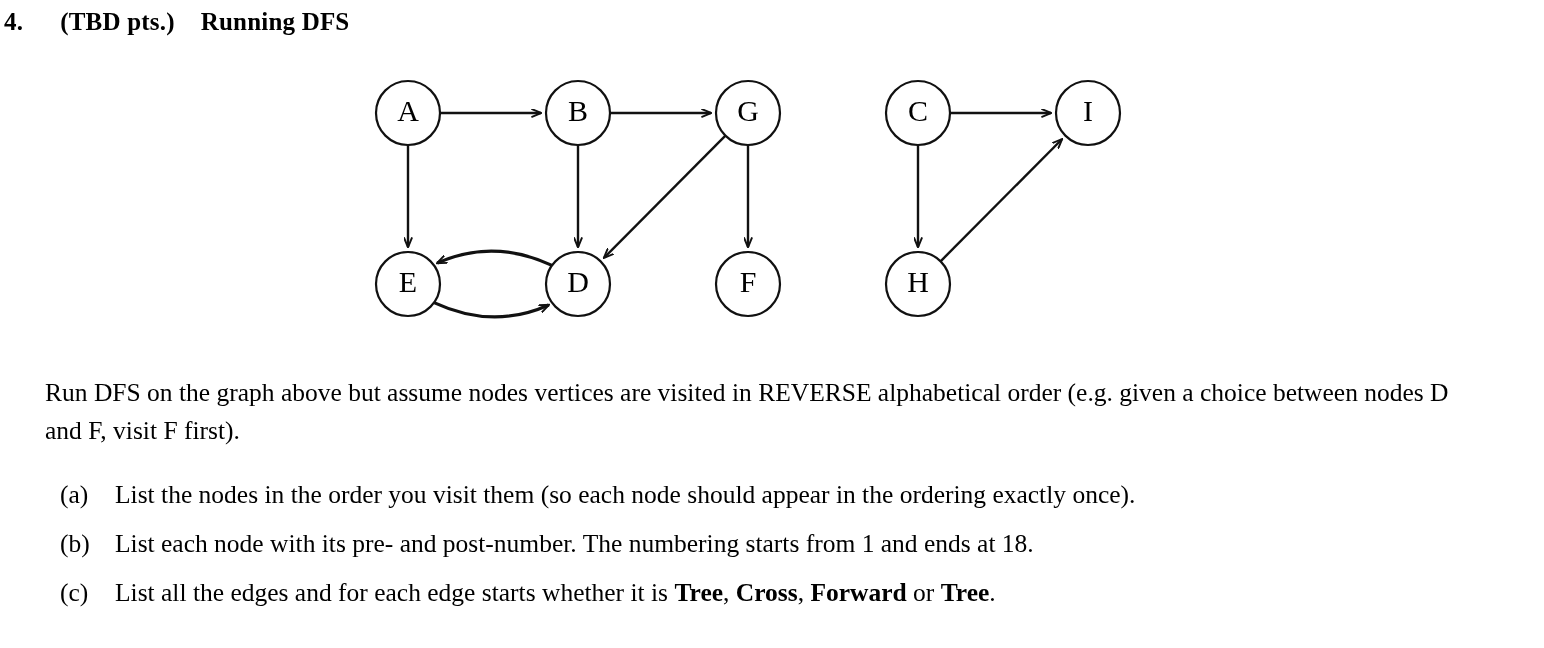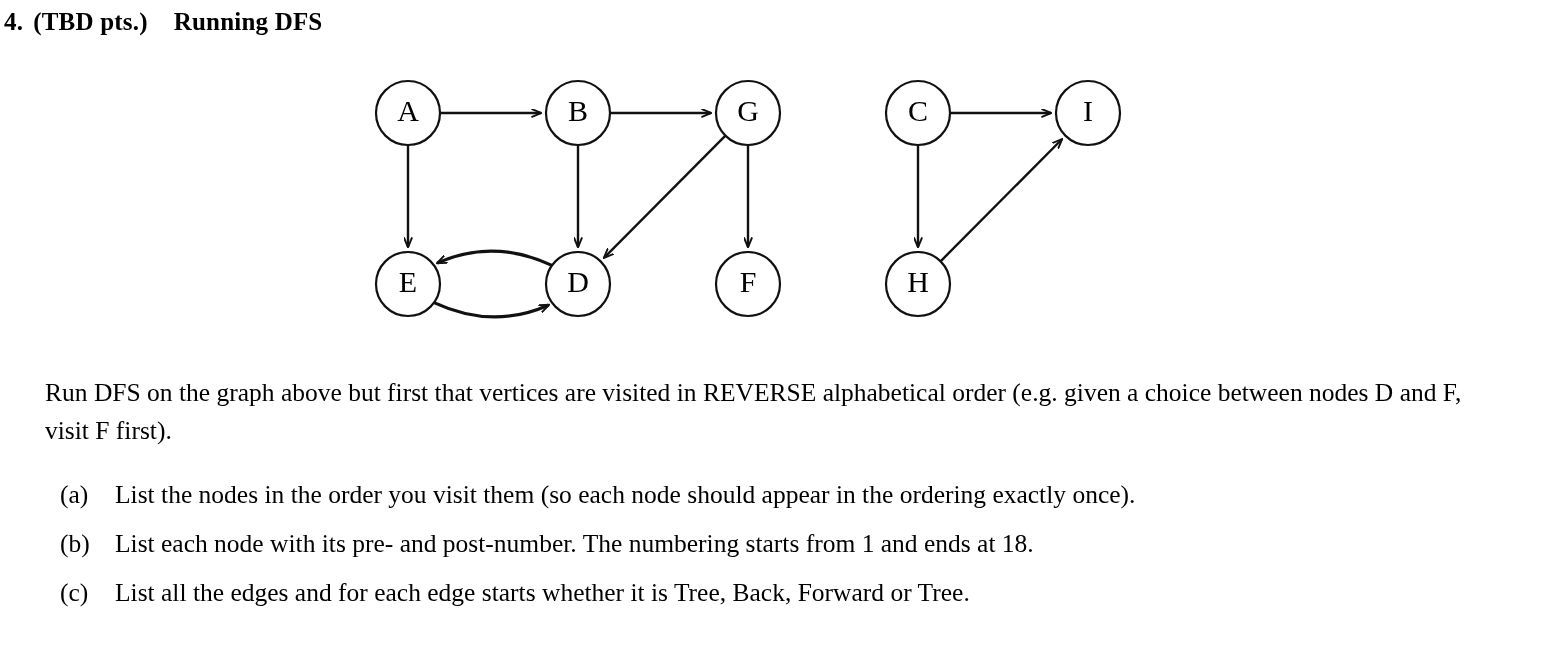--- a/index.html
+++ b/index.html
@@ -20,21 +20,21 @@
   #problem-heading {
     position: absolute;
     left: 4px;
     top: 8px;
     font-size: 25px;
     font-weight: bold;
     white-space: pre;
     letter-spacing: 0.2px;
   }
   #problem-heading .num { margin-right: 10px; }
-  #problem-heading .pts { margin-right: 26px; }
+  #problem-heading .pts { margin-right: 26px; margin-left: 27px; }
 
   
   #graph-figure {
     position: absolute;
     left: 0;
     top: 58px;
     width: 1544px;
     height: 280px;
   }
   #graph-svg {
@@ -89,21 +89,21 @@
     margin-bottom: 23px;
   }
   .subq-marker {
     width: 55px;
     flex: 0 0 55px;
     white-space: nowrap;
   }
   .subq-text {
     flex: 1 1 auto;
   }
-  .subq-text b { font-weight: normal; text-align: center; }
+  .subq-text b { font-weight: bold; text-align: center; }
 </style>
 </head>
 <body>
 
 <div id="problem-heading"><span class="num">4.</span><span class="pts">(TBD pts.)</span><span class="ttl">Running DFS</span></div>
 
 <div id="graph-figure">
   <svg id="graph-svg" width="1544" height="280" viewBox="0 0 1544 280" xmlns="http://www.w3.org/2000/svg">
     <defs>
       <marker id="arrowhead" markerWidth="11" markerHeight="9" refX="9.6" refY="4.5" orient="auto" markerUnits="userSpaceOnUse">
@@ -157,32 +157,32 @@
           <text x="748" y="227" class="node-label">F</text>
         </g>
         <g>
           <circle cx="918" cy="226" r="32" class="node-circle"></circle>
           <text x="918" y="227" class="node-label">H</text>
         </g>
       </g>
   </svg>
 </div>
 
-<div id="instructions-paragraph">Run DFS on the graph above but first that vertices are visited in REVERSE alphabetical order (e.g. given a choice between nodes D and F, visit F first).</div>
+<div id="instructions-paragraph">Run DFS on the graph above but assume nodes vertices are visited in REVERSE alphabetical order (e.g. given a choice between nodes D and F, visit F first).</div>
 
 <div id="subquestions">
 
   <div class="subq-row">
     <span class="subq-marker">(a)</span>
     <span class="subq-text">List the nodes in the order you visit them (so each node should appear in the ordering exactly once).</span>
   </div>
 
   <div class="subq-row">
     <span class="subq-marker">(b)</span>
     <span class="subq-text">List each node with its pre- and post-number. The numbering starts from 1 and ends at 18.</span>
   </div>
 
   <div class="subq-row">
     <span class="subq-marker">(c)</span>
-    <span class="subq-text"><span>List all the edges and for each edge starts whether it is </span><b>Tree</b><span>, </span><b>Back</b><span>, </span><b>Forward</b><span> or </span><b>Tree</b><span>.</span></span>
+    <span class="subq-text"><span>List all the edges and for each edge starts whether it is </span><b>Tree</b><span>, </span><b>Cross</b><span>, </span><b>Forward</b><span> or </span><b>Tree</b><span>.</span></span>
   </div>
 
 </div>
 
 </body></html>

